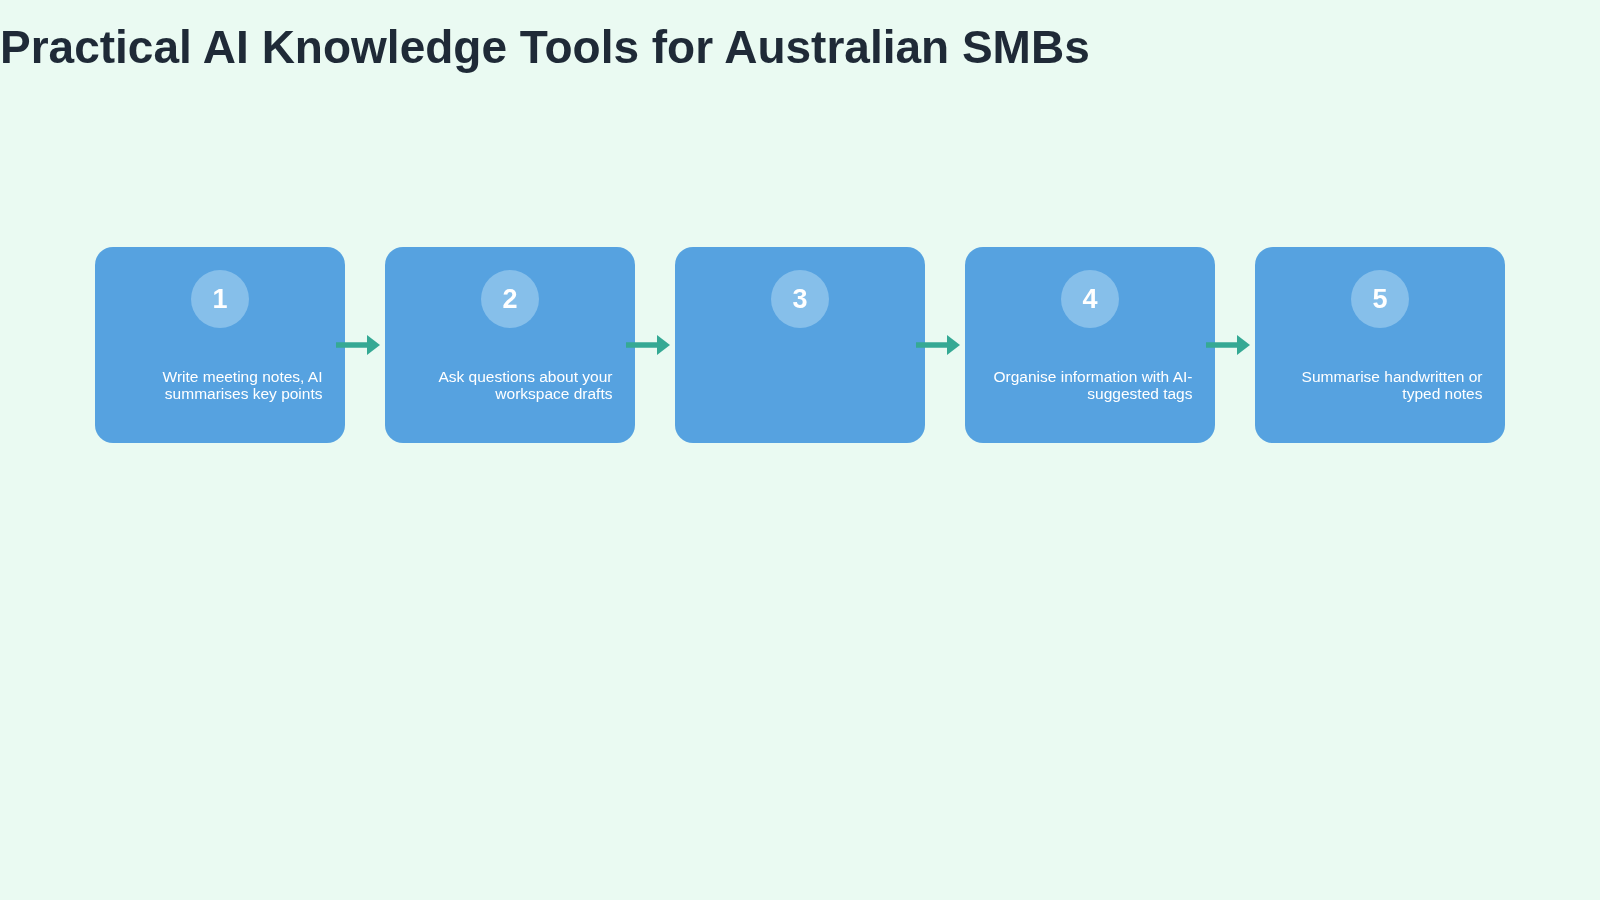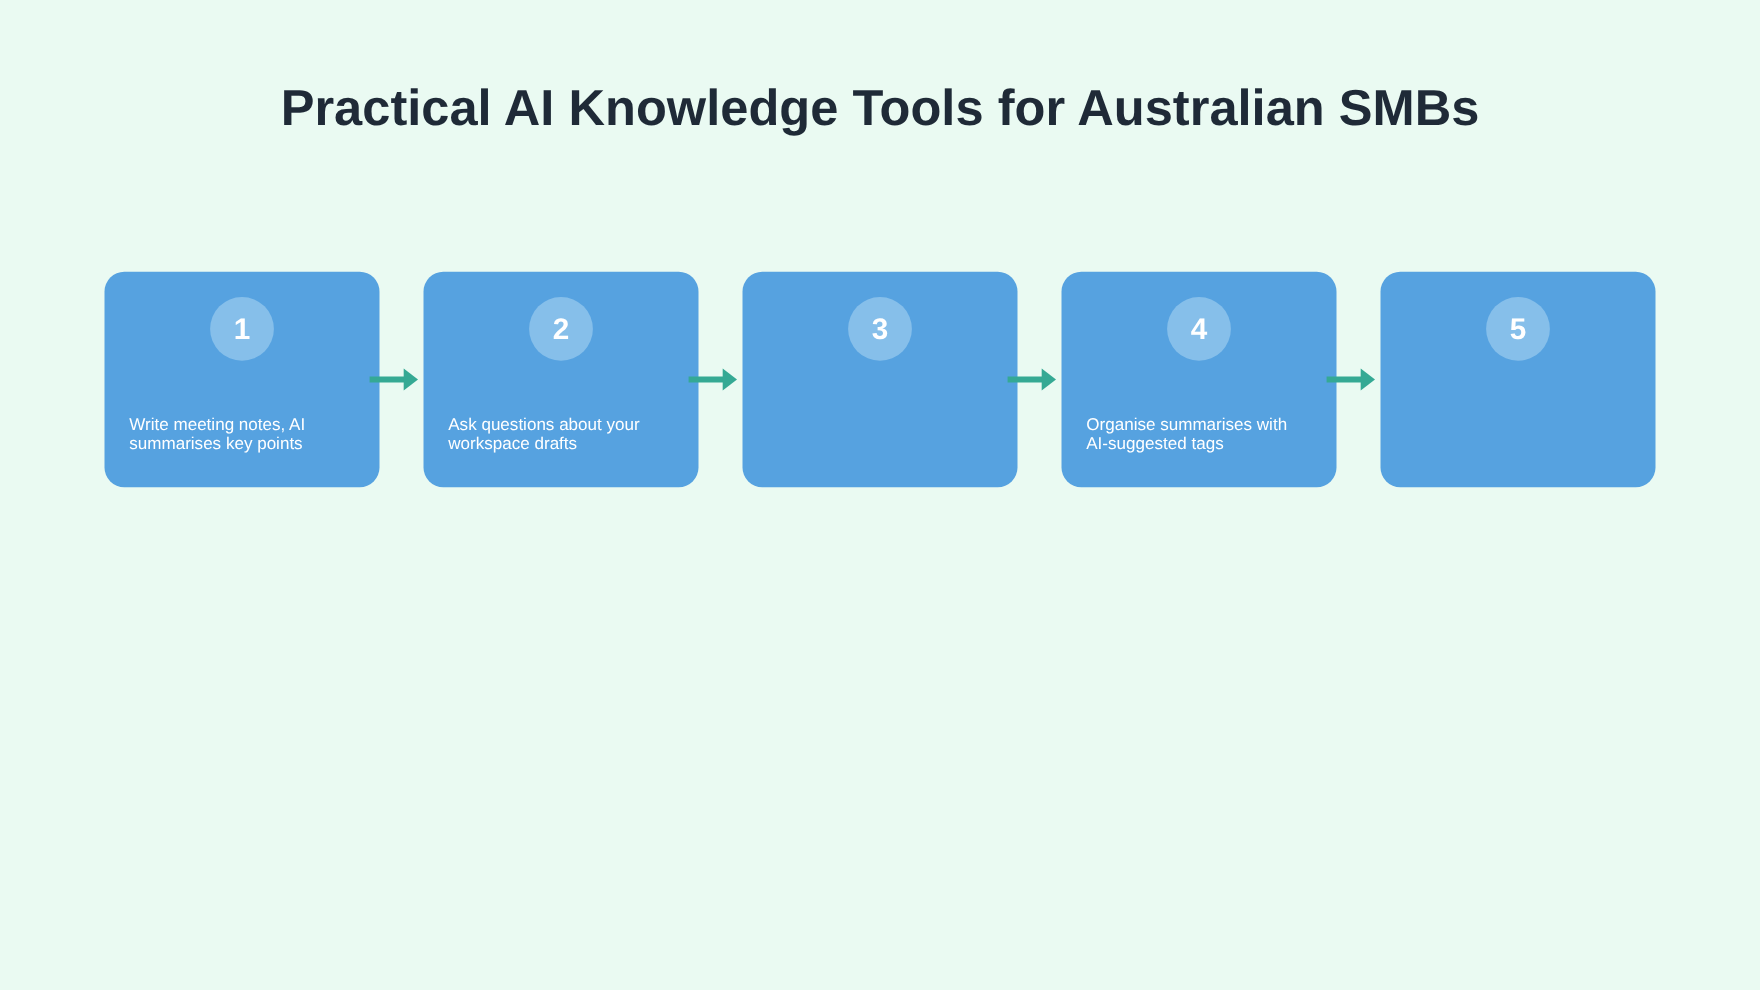--- a/index.html
+++ b/index.html
@@ -15,22 +15,21 @@
   body {
     width: 1600px;
     height: 900px;
     position: relative;
     overflow: hidden;
     background: var(--background);
     font-family: "Liberation Sans", sans-serif;
   }
   .page-title {
     margin: 0;
-    padding-top: 71px;
-    text-align: center;
+    padding-top: 20px;
     font-size: 46px;
     line-height: 1.2;
     font-weight: 700;
     color: var(--title);
   }
   .flow {
     position: absolute;
     top: 247px;
     left: 95px;
     display: flex;
@@ -56,23 +55,23 @@
     display: flex;
     align-items: center;
     justify-content: center;
   }
   .circle span {
     color: var(--card-text);
     font-size: 27px;
     font-weight: 700;
   }
   .label {
-    margin: 50px 0 0;
+    margin: 40px 0 0;
     max-width: 205px;
-    text-align: left;
+    text-align: right;
     color: var(--card-text);
     font-size: 15.5px;
     line-height: 1.1;
     font-weight: 400;
   }
   .arrow {
     flex: none;
     width: 40px;
     display: flex;
     justify-content: center;
@@ -131,30 +130,31 @@
       <svg width="46" height="26" viewBox="0 0 46 26" aria-hidden="true">
         <line x1="1" y1="13" x2="33" y2="13"></line>
         <polygon points="32,3 32,23 45,13"></polygon>
       </svg>
     </div>
 
     <section class="card">
       <div class="circle">
         <span>4</span>
       </div>
-      <p class="label">Organise summarises with AI-suggested tags</p>
+      <p class="label">Organise information with AI-suggested tags</p>
     </section>
 
     <div class="arrow">
       <svg width="46" height="26" viewBox="0 0 46 26" aria-hidden="true">
         <line x1="1" y1="13" x2="33" y2="13"></line>
         <polygon points="32,3 32,23 45,13"></polygon>
       </svg>
     </div>
 
     <section class="card">
       <div class="circle">
         <span>5</span>
       </div>
+      <p class="label">Summarise handwritten or typed notes</p>
     </section>
 
   </div>
 </main>
 
 </body></html>

